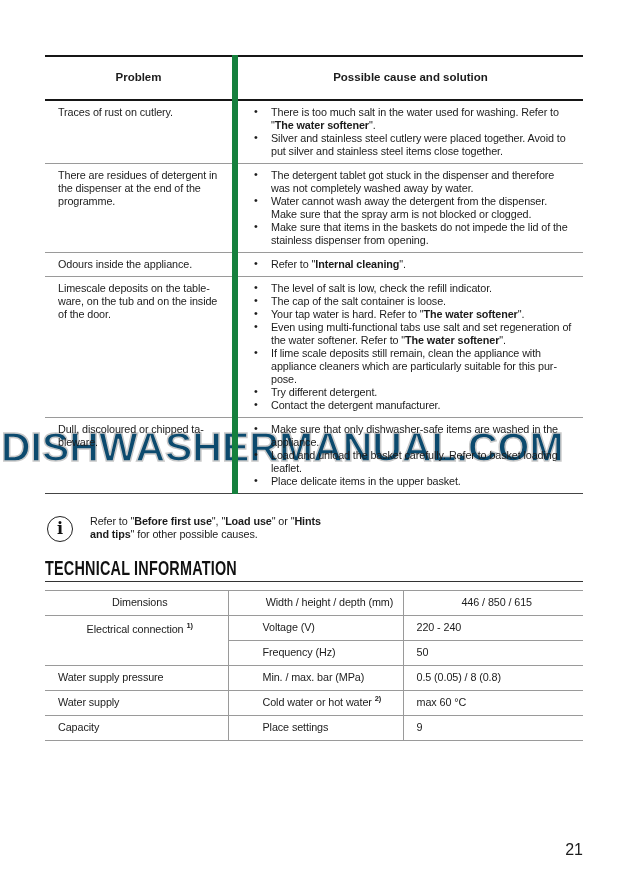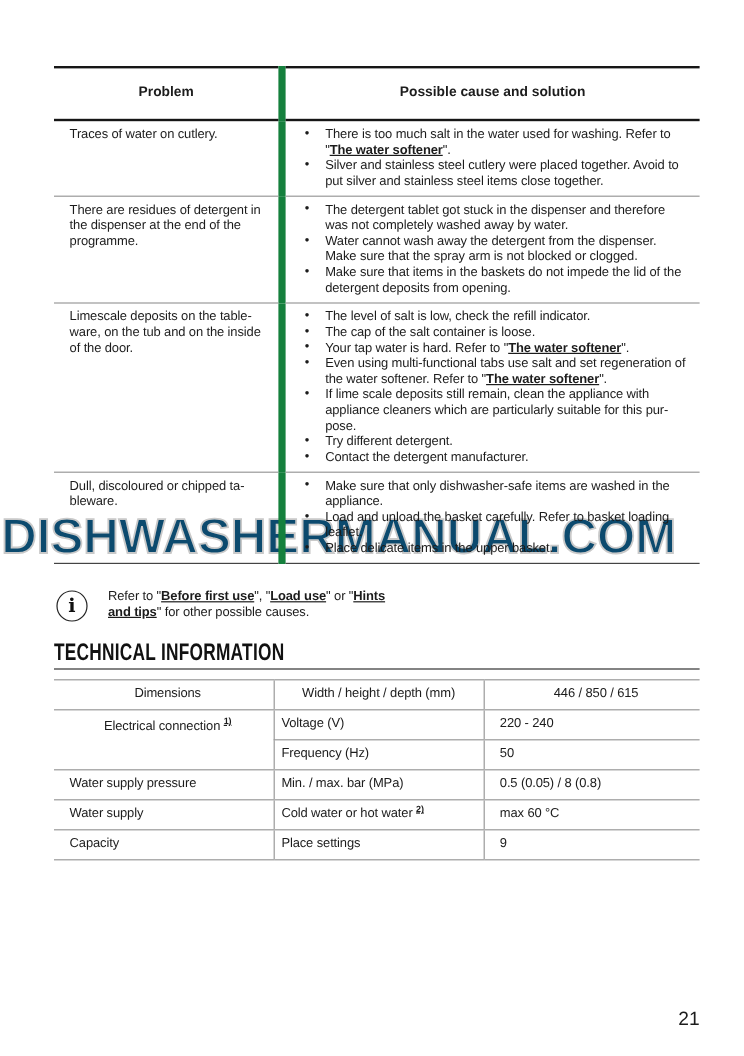--- a/index.html
+++ b/index.html
@@ -26,21 +26,21 @@
     padding:14px 4px 15px 4px; letter-spacing:0;
   }
   table.ts th + th, table.ts td + td { border-left:6px solid #15803d; }
   table.ts tbody td { border-bottom:1px solid #9a9a9a; vertical-align:top; }
   table.ts tbody tr:last-child td { border-bottom:1.8px solid #444; }
   td.prob { padding:5px 10px 5px 13px; }
   td.cause { padding:5px 8px 5px 0; }
   ul.causes { margin:0; padding:0; list-style:none; }
   ul.causes li { position:relative; padding-left:33px; }
   ul.causes li::before { content:"\2022"; position:absolute; left:16px; top:-1px; }
-  .bold { font-weight:bold;text-decoration:underline; }
+  .bold { font-weight:bold; }
 
   
   .note { margin-top:21px; display:flex; align-items:flex-start; }
   .note-icon {
     flex:none; width:24px; height:24px; margin-left:2px; margin-top:1px;
     border:1.6px solid #222; border-radius:50%;
     font-family:"DejaVu Serif", serif; font-weight:bold; font-size:16px;
     line-height:23px; text-align:center; color:#111;
   }
   .note-text { margin-left:17px; width:234px; font-size:10.8px; line-height:13px; letter-spacing:-0.1px; }
@@ -51,21 +51,21 @@
     transform:scaleX(0.72); transform-origin:left center;
     white-space:nowrap; letter-spacing:0.3px; line-height:22px;
   }
   .tech-rule { margin-top:2px; border-top:1.8px solid #333; height:0; }
   table.tech {
     width:538px; border-collapse:collapse; table-layout:fixed; margin-top:8px;
     font-size:10.8px; line-height:13px; letter-spacing:-0.1px;
   }
   table.tech td { border-bottom:1px solid #9a9a9a; vertical-align:top; padding:5px 6px 6px 13px; }
   table.tech tr.first td { border-top:1px solid #9a9a9a;text-align:center; }
-  table.tech td.c2 { border-left:1px solid #9a9a9a; padding-left:6px; }
+  table.tech td.c2 { border-left:1px solid #9a9a9a; padding-left:34px; }
   table.tech td.c3 { border-left:1px solid #9a9a9a; padding-left:13px; }
   table.tech td.rowspan2 { padding-top:7px;text-align:center; }
   sup { font-size:7.5px; font-weight:bold; line-height:0; }
 
   .page-num { position:absolute; top:841px; right:37px; font-size:16px; font-weight:normal; z-index:1; }
 </style>
 </head>
 <body>
 
 <div class="page">
@@ -80,35 +80,43 @@
           <col style="width:348px">
         </colgroup>
       <thead>
         <tr>
           <th>Problem</th>
           <th>Possible cause and solution</th>
         </tr>
       </thead>
       <tbody>
         <tr>
-          <td class="prob">Traces of water on cutlery.</td>
+          <td class="prob">Traces of rust on cutlery.</td>
           <td class="cause">
             <ul class="causes">
               <li><span>There is too much salt in the water used for washing. Refer to "</span><span class="bold">The water softener</span><span>".</span></li>
               <li><span>Silver and stainless steel cutlery were placed together. Avoid to put silver and stainless steel items close together.</span></li>
             </ul>
           </td>
         </tr>
         <tr>
           <td class="prob">There are residues of detergent in the dispenser at the end of the programme.</td>
           <td class="cause">
             <ul class="causes">
               <li><span>The detergent tablet got stuck in the dispenser and therefore was not completely washed away by water.</span></li>
               <li><span>Water cannot wash away the detergent from the dispenser. Make sure that the spray arm is not blocked or clogged.</span></li>
-              <li><span>Make sure that items in the baskets do not impede the lid of the detergent deposits from opening.</span></li>
+              <li><span>Make sure that items in the baskets do not impede the lid of the stainless dispenser from opening.</span></li>
+            </ul>
+          </td>
+        </tr>
+        <tr>
+          <td class="prob">Odours inside the appliance.</td>
+          <td class="cause">
+            <ul class="causes">
+              <li><span>Refer to "</span><span class="bold">Internal cleaning</span><span>".</span></li>
             </ul>
           </td>
         </tr>
         <tr>
           <td class="prob">Limescale deposits on the table­ware, on the tub and on the in­side of the door.</td>
           <td class="cause">
             <ul class="causes">
               <li><span>The level of salt is low, check the refill indicator.</span></li>
               <li><span>The cap of the salt container is loose.</span></li>
               <li><span>Your tap water is hard. Refer to "</span><span class="bold">The water softener</span><span>".</span></li>

